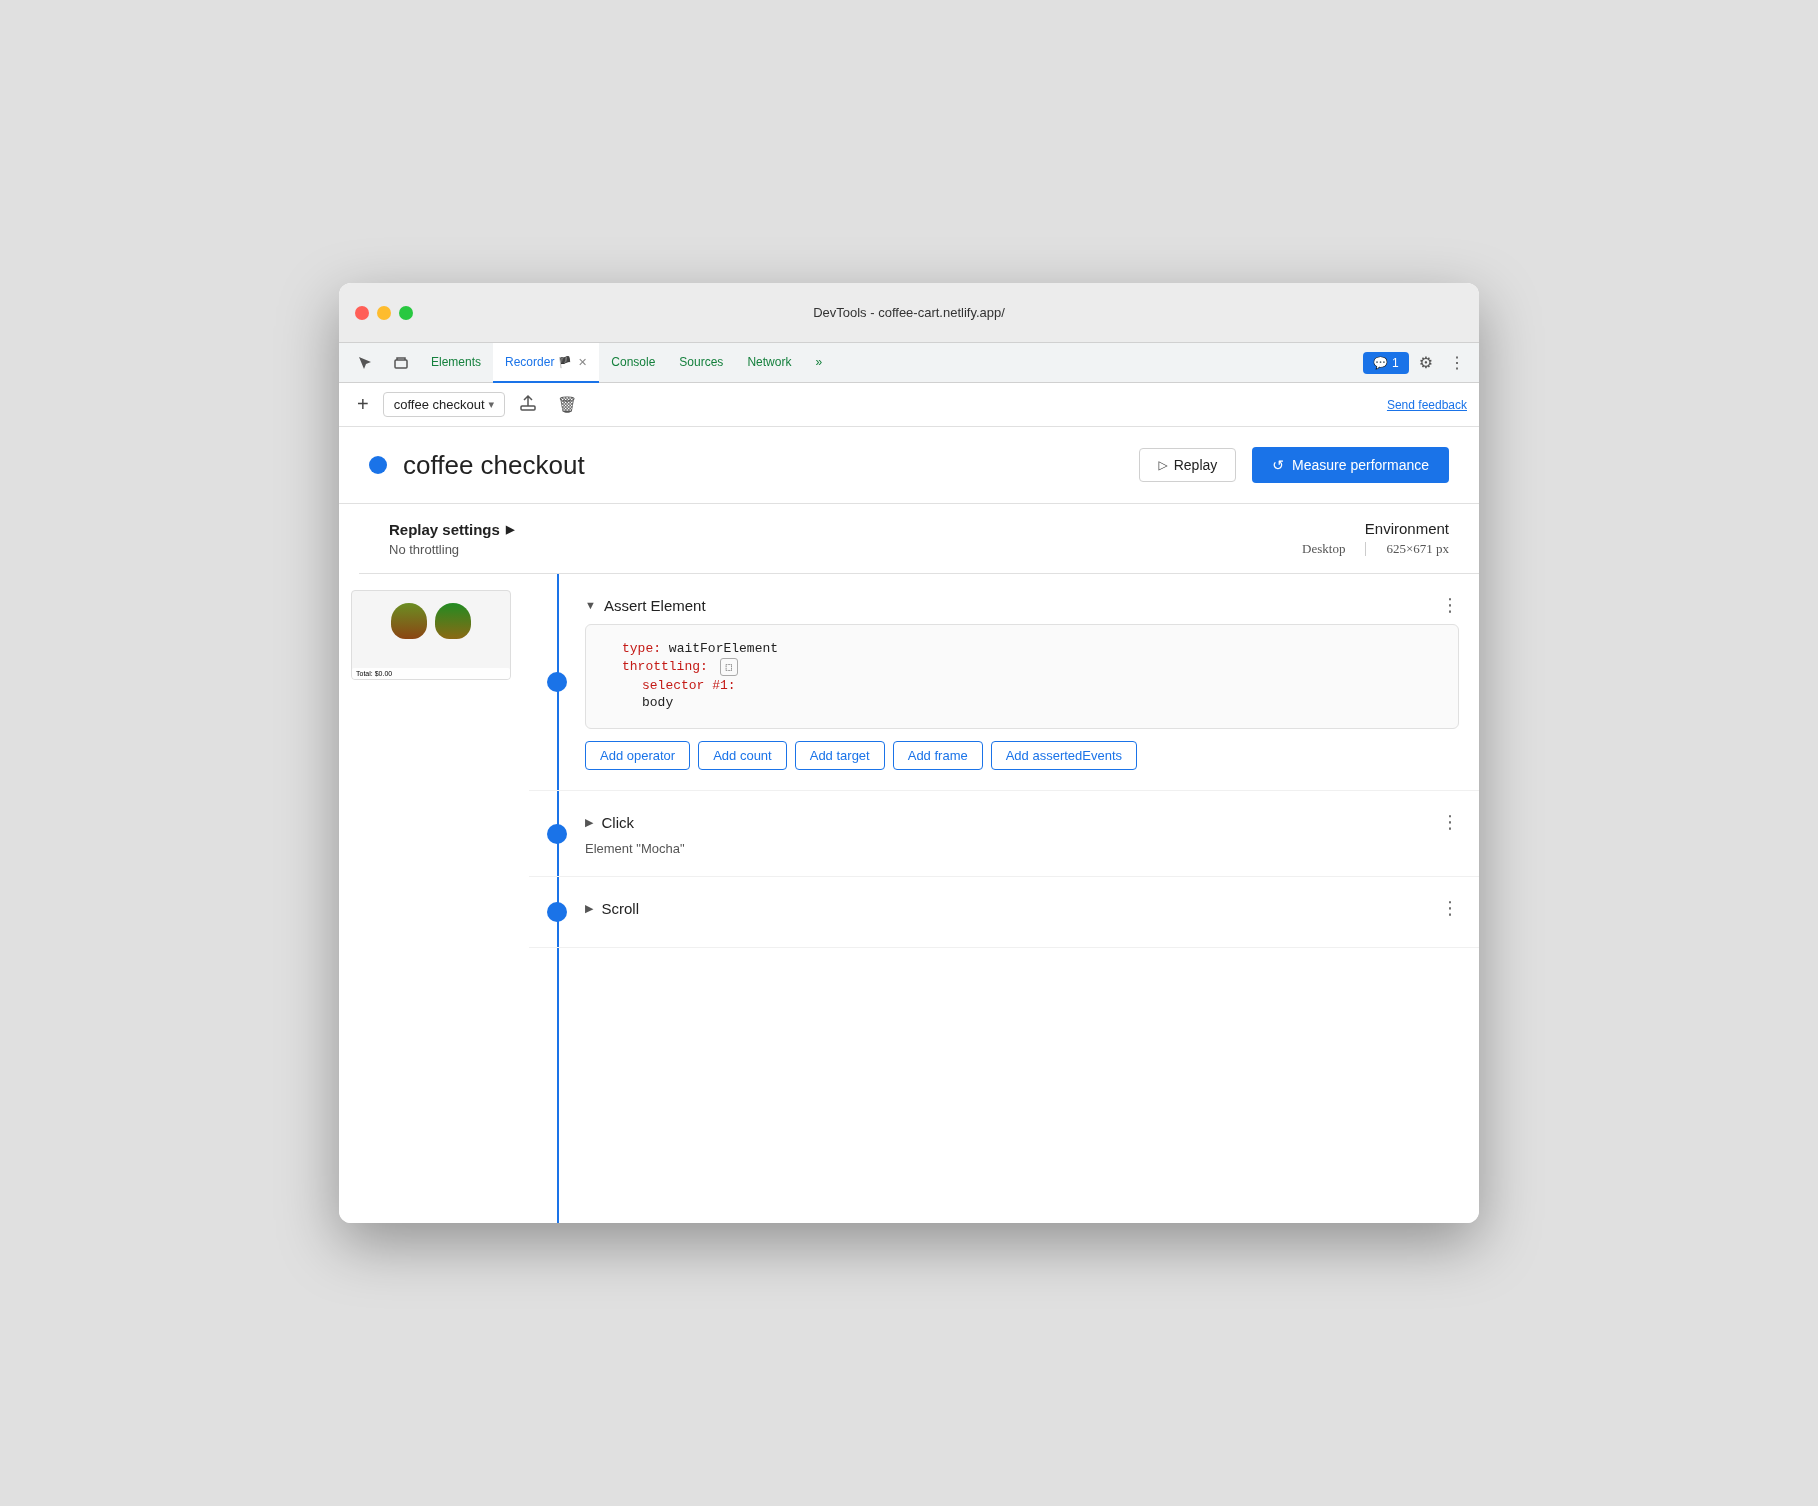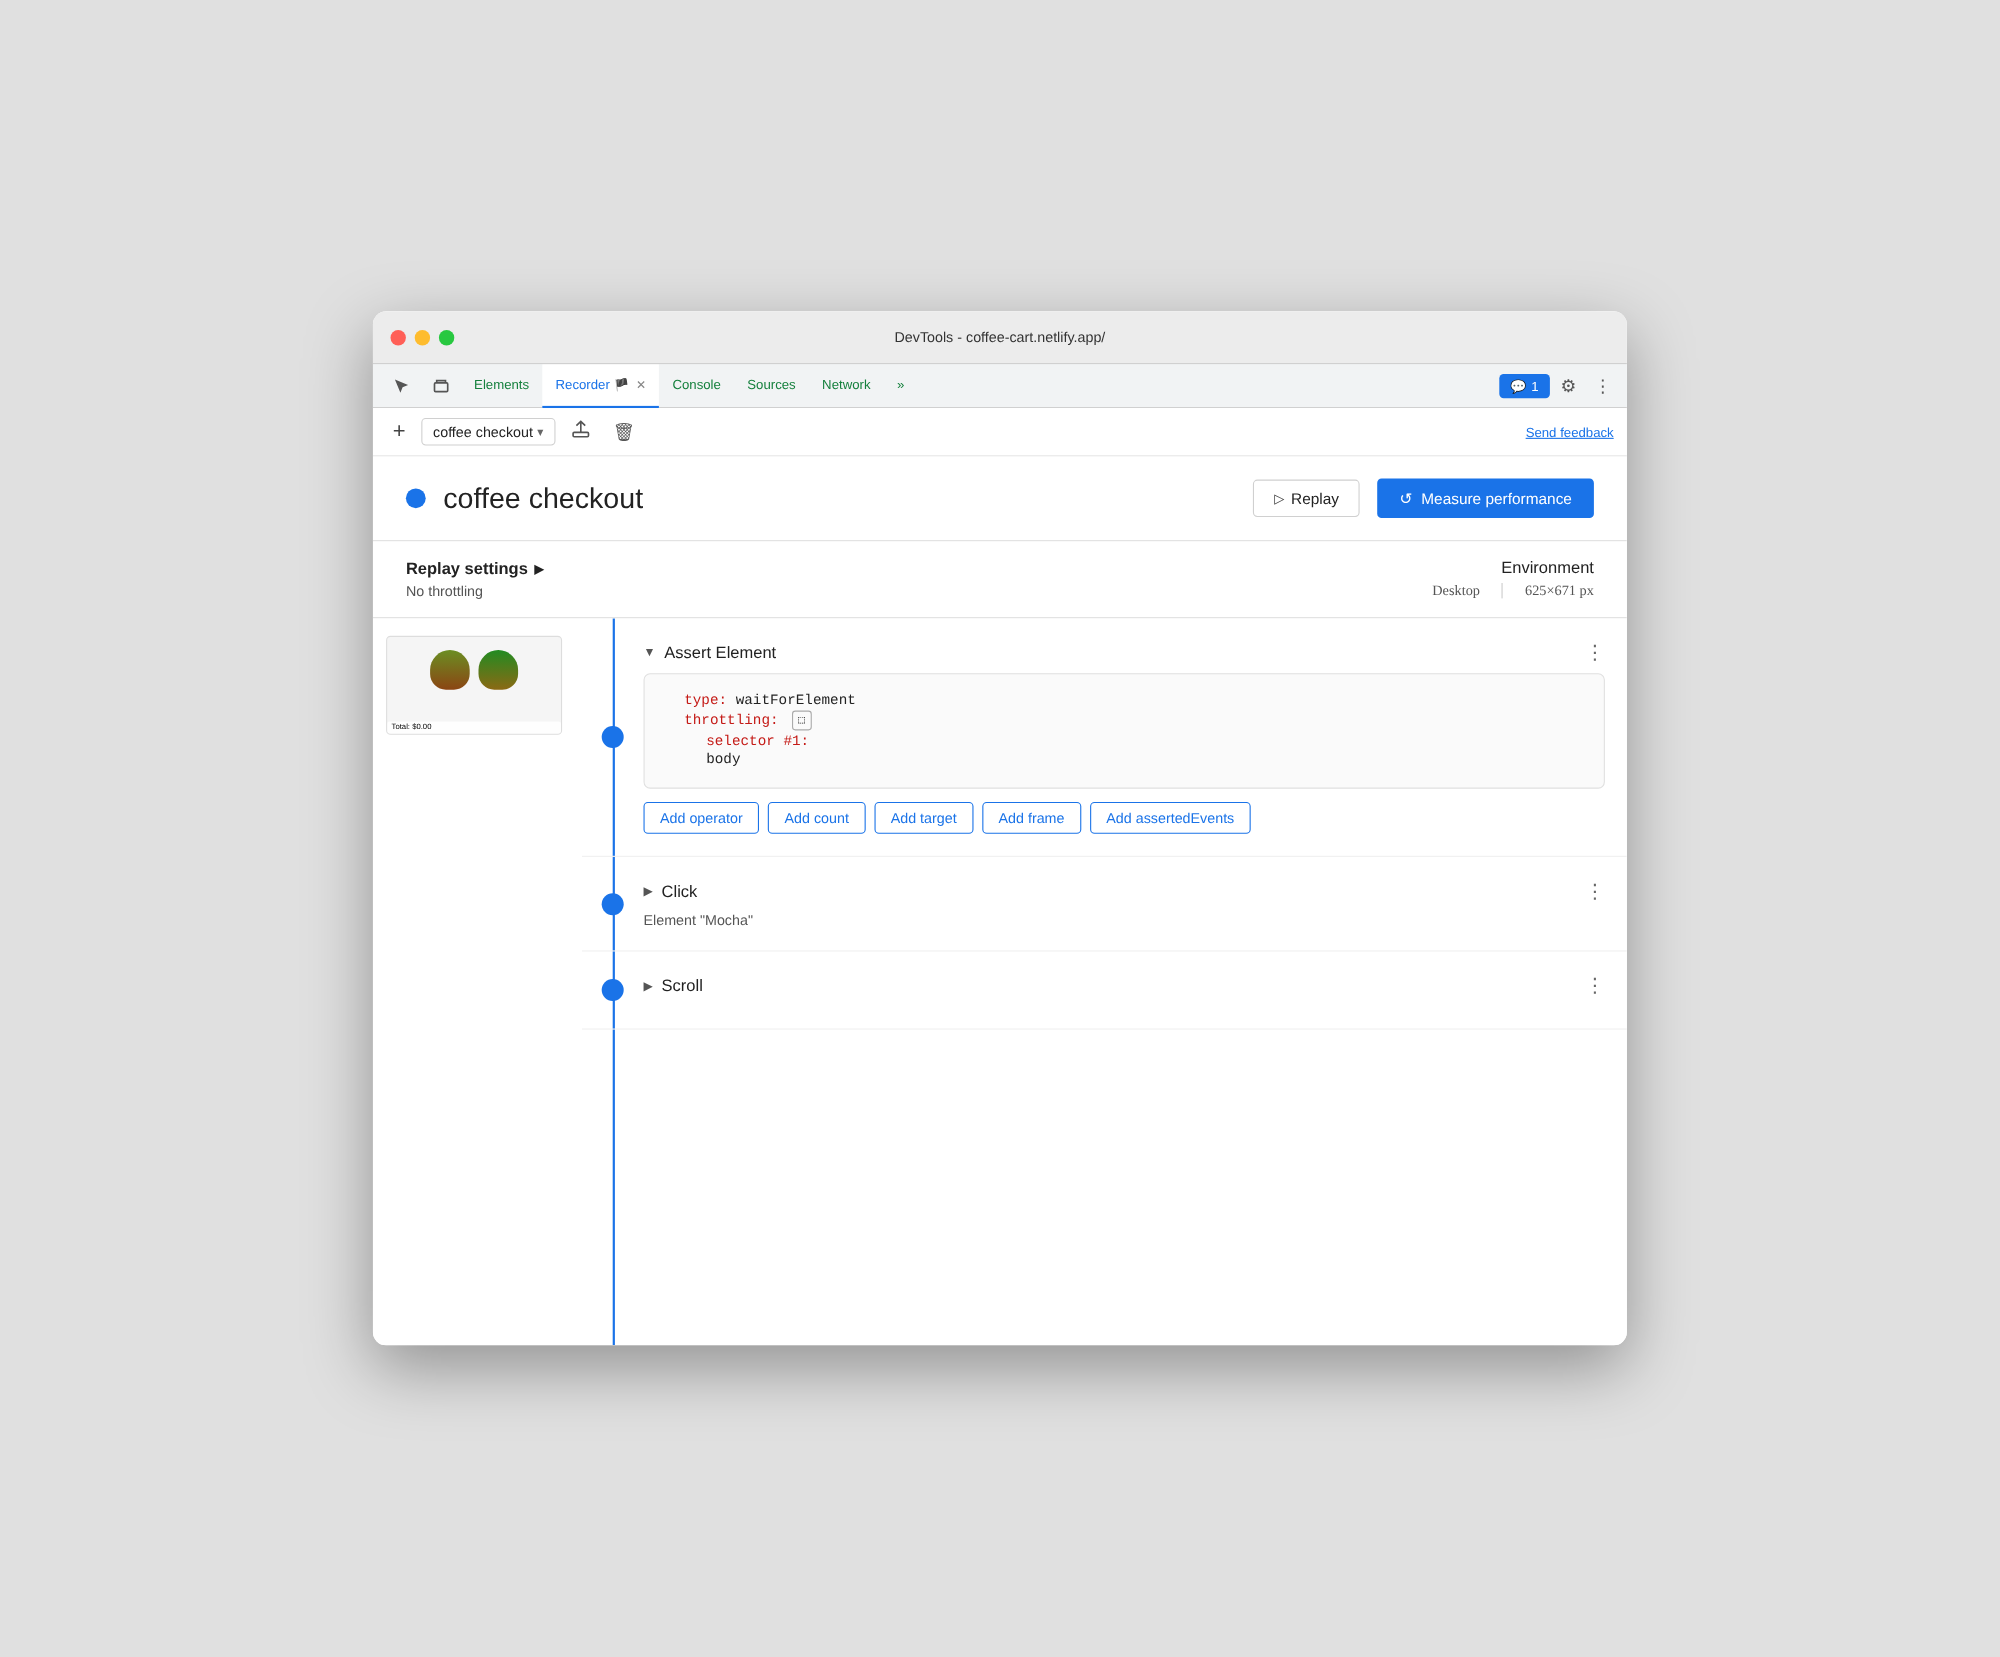--- a/index.html
+++ b/index.html
@@ -17,21 +17,21 @@
       background: #ffffff;
       border-radius: 12px;
       box-shadow: 0 20px 60px rgba(0,0,0,0.35);
       overflow: hidden;
       display: flex;
       flex-direction: column;
     }
     
     .title-bar {
       background: #ececec;
-      height: 48px;
+      height: 60px;
       display: flex;
       align-items: center;
       padding: 0 16px;
       border-bottom: 1px solid #d0d0d0;
       position: relative;
     }
     .traffic-lights {
       display: flex;
       gap: 8px;
       align-items: center;
@@ -218,20 +218,21 @@
       padding: 10px 20px;
       font-size: 14px;
       cursor: pointer;
     }
     
     .replay-settings-bar {
       display: flex;
       align-items: center;
       padding: 16px 30px;
       border-bottom: 1px solid #e0e0e0;
+      margin-left: 20px;
     }
     .replay-settings-left {
       display: flex;
       flex-direction: column;
       gap: 4px;
     }
     .replay-settings-label {
       display: flex;
       align-items: center;
       gap: 6px;

